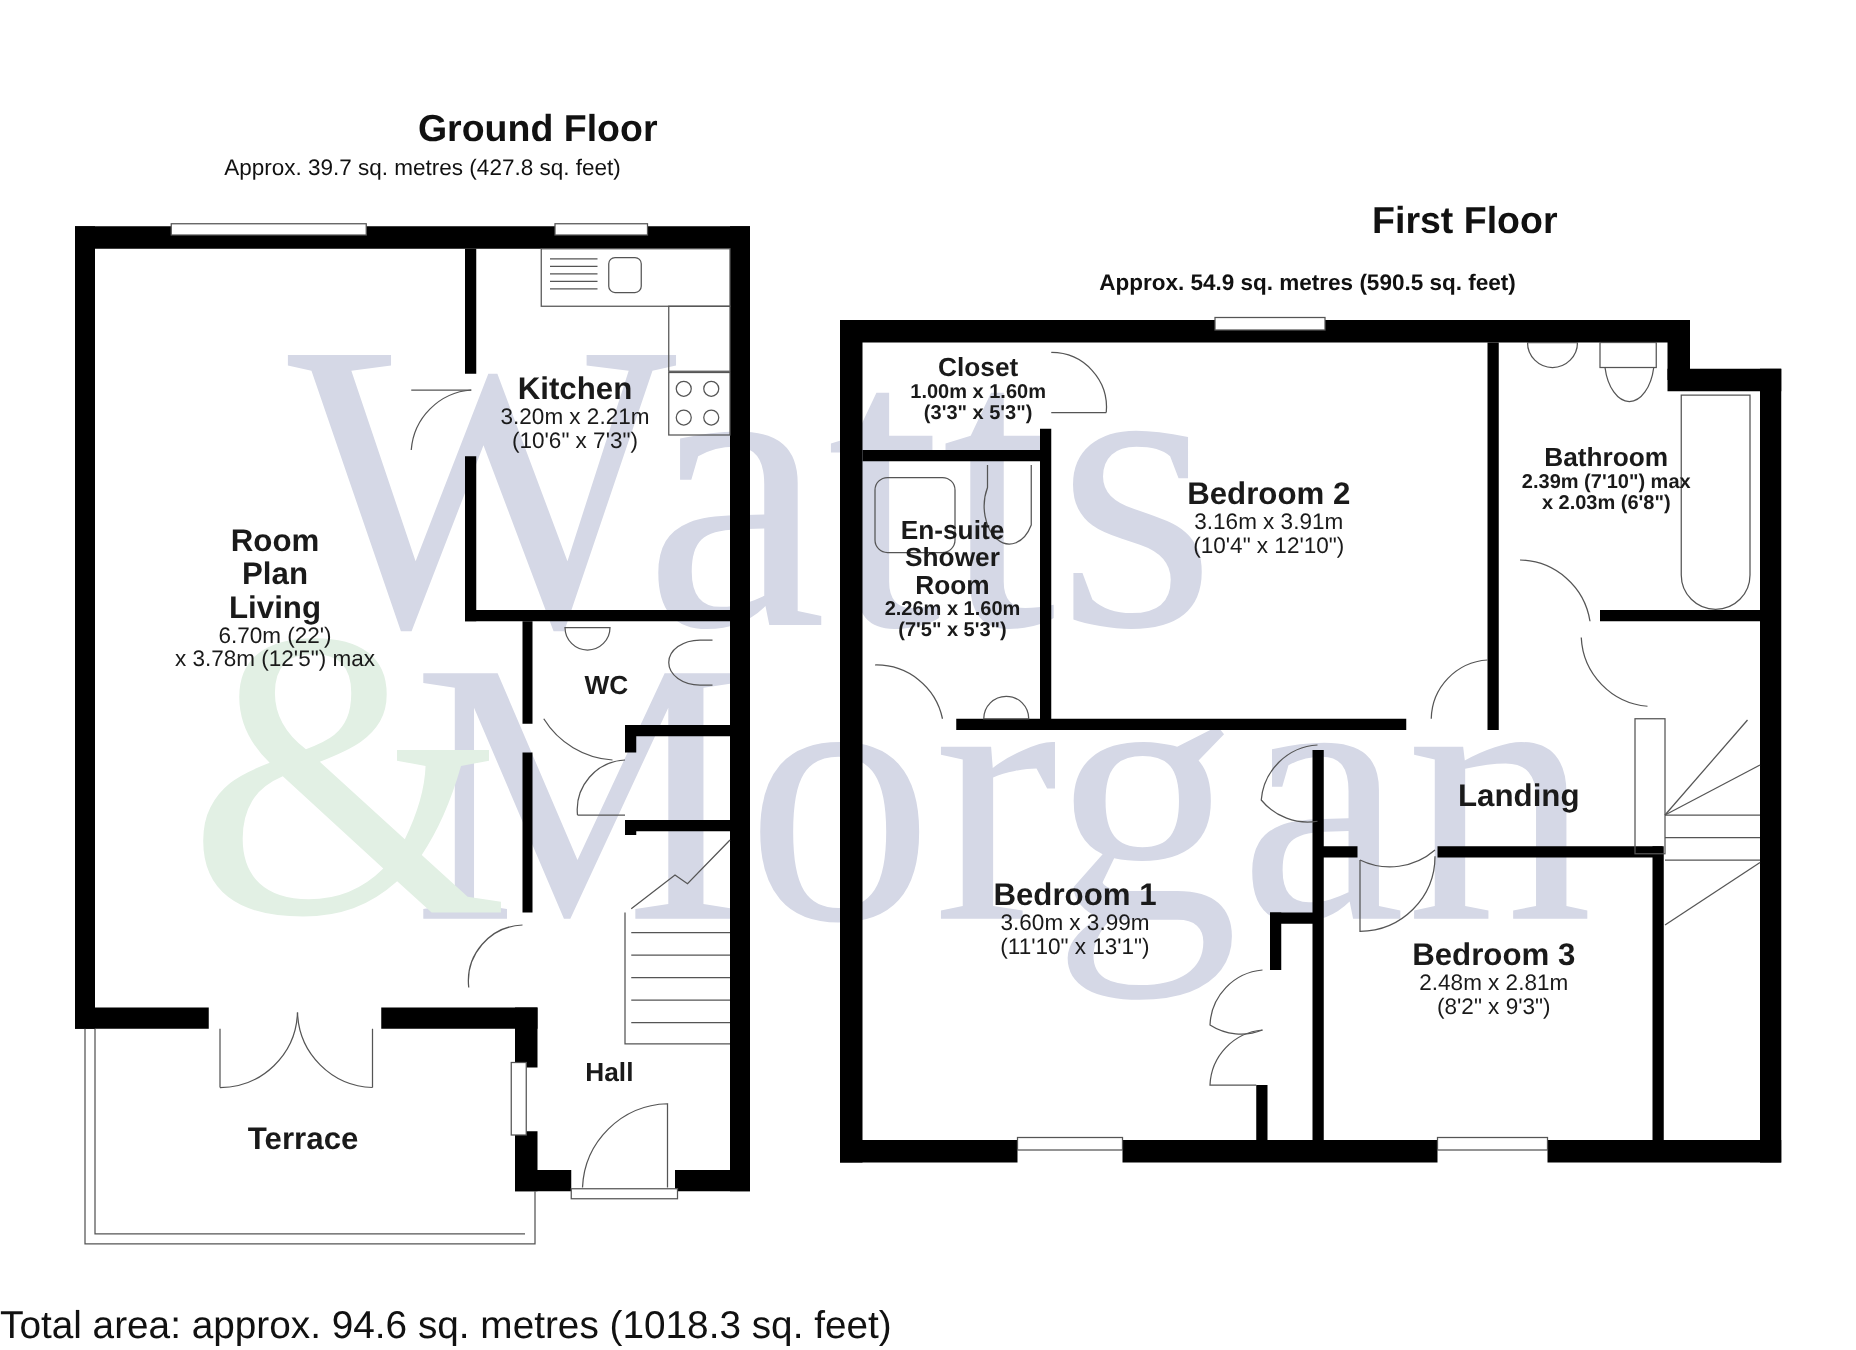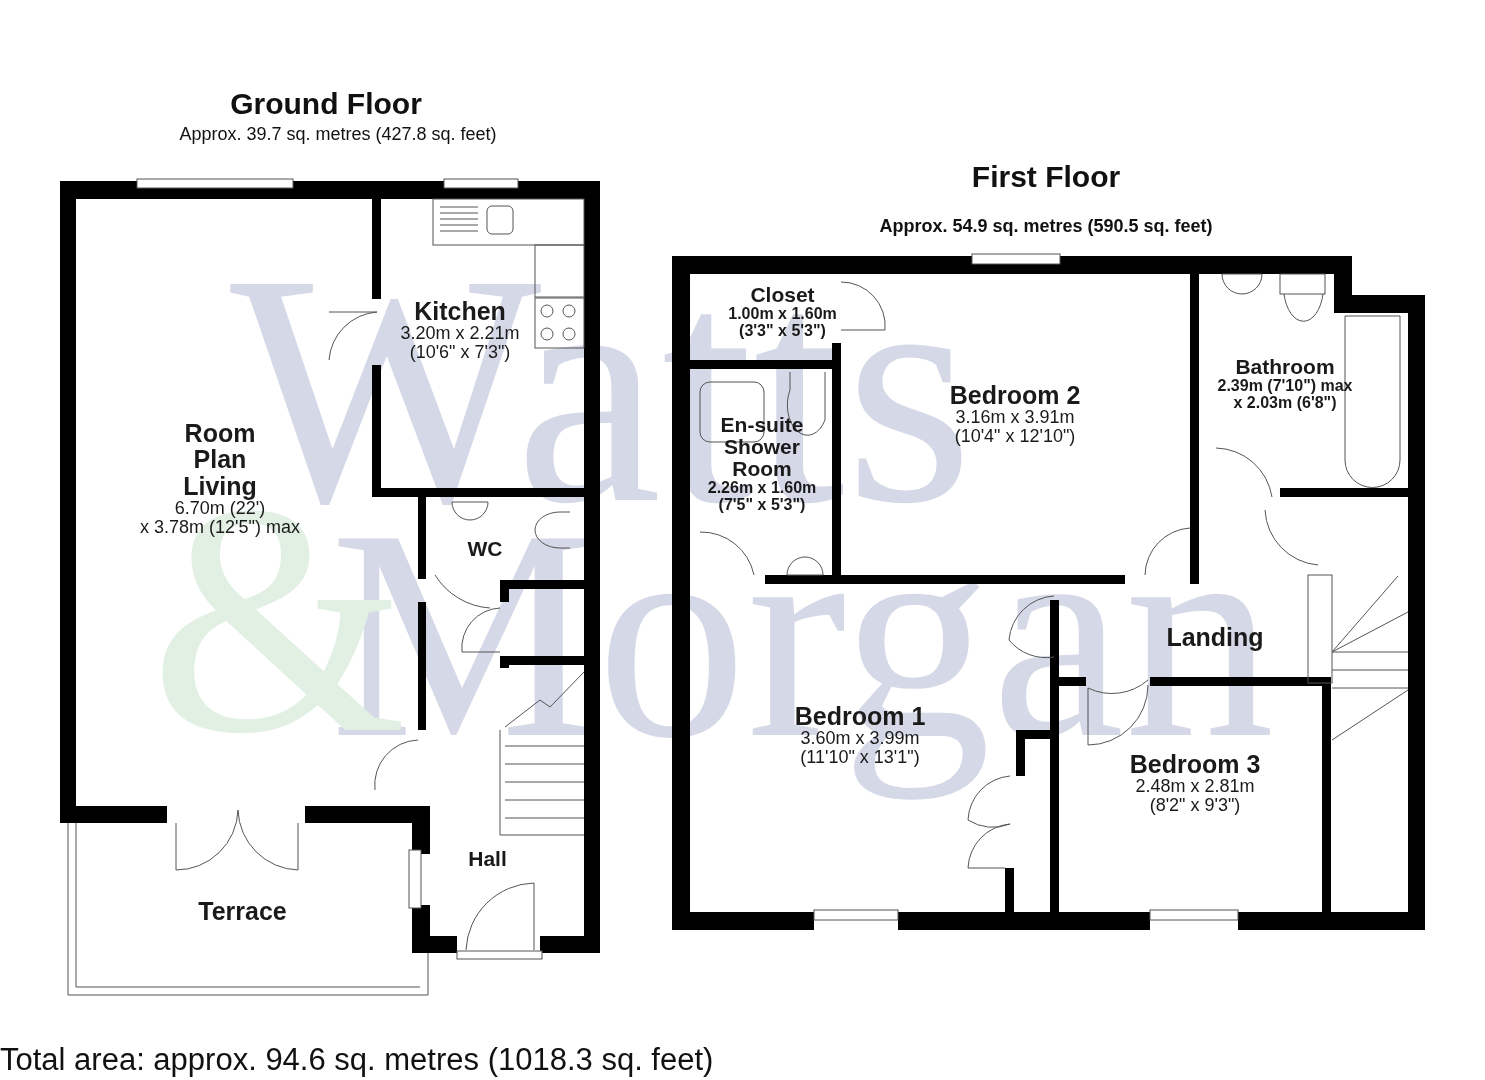--- a/index.html
+++ b/index.html
@@ -4,21 +4,21 @@
 <style>
   html, body { margin: 0; padding: 0; background: #ffffff; }
   body { width: 1485px; height: 1080px; position: relative; overflow: hidden;
          font-family: "Liberation Sans", sans-serif; color: #111; }
   svg.plan { position: absolute; left: 0; top: 0; }
   .lbl { position: absolute; text-align: center; line-height: 1.05; color: #1a1a1a; }
   .room-name { font-weight: bold; font-size: 25px; }
   .room-name.sm { font-size: 21px; }
   .room-dim { font-size: 18px; }
   .room-dim.sm { font-size: 16px; font-weight: bold; }
-  .floor-title { position: absolute; text-align: center; font-weight: bold; font-size: 30px; }
+  .floor-title { position: absolute; text-align: right; font-weight: bold; font-size: 30px; }
   .floor-sub { position: absolute; text-align: center; font-size: 18px; }
   .total { position: absolute; left: 0; width: 1470px; top: 1042px; text-align: left; font-size: 31px; }
 </style>
 </head>
 <body>
 
 <svg class="plan" width="1485" height="1080">
   <g font-family="Liberation Serif, serif" fill="#d5d8e6">
     <text x="230" y="500" font-size="330">Watts</text>
     <text x="330" y="735" font-size="300">Morgan</text>

